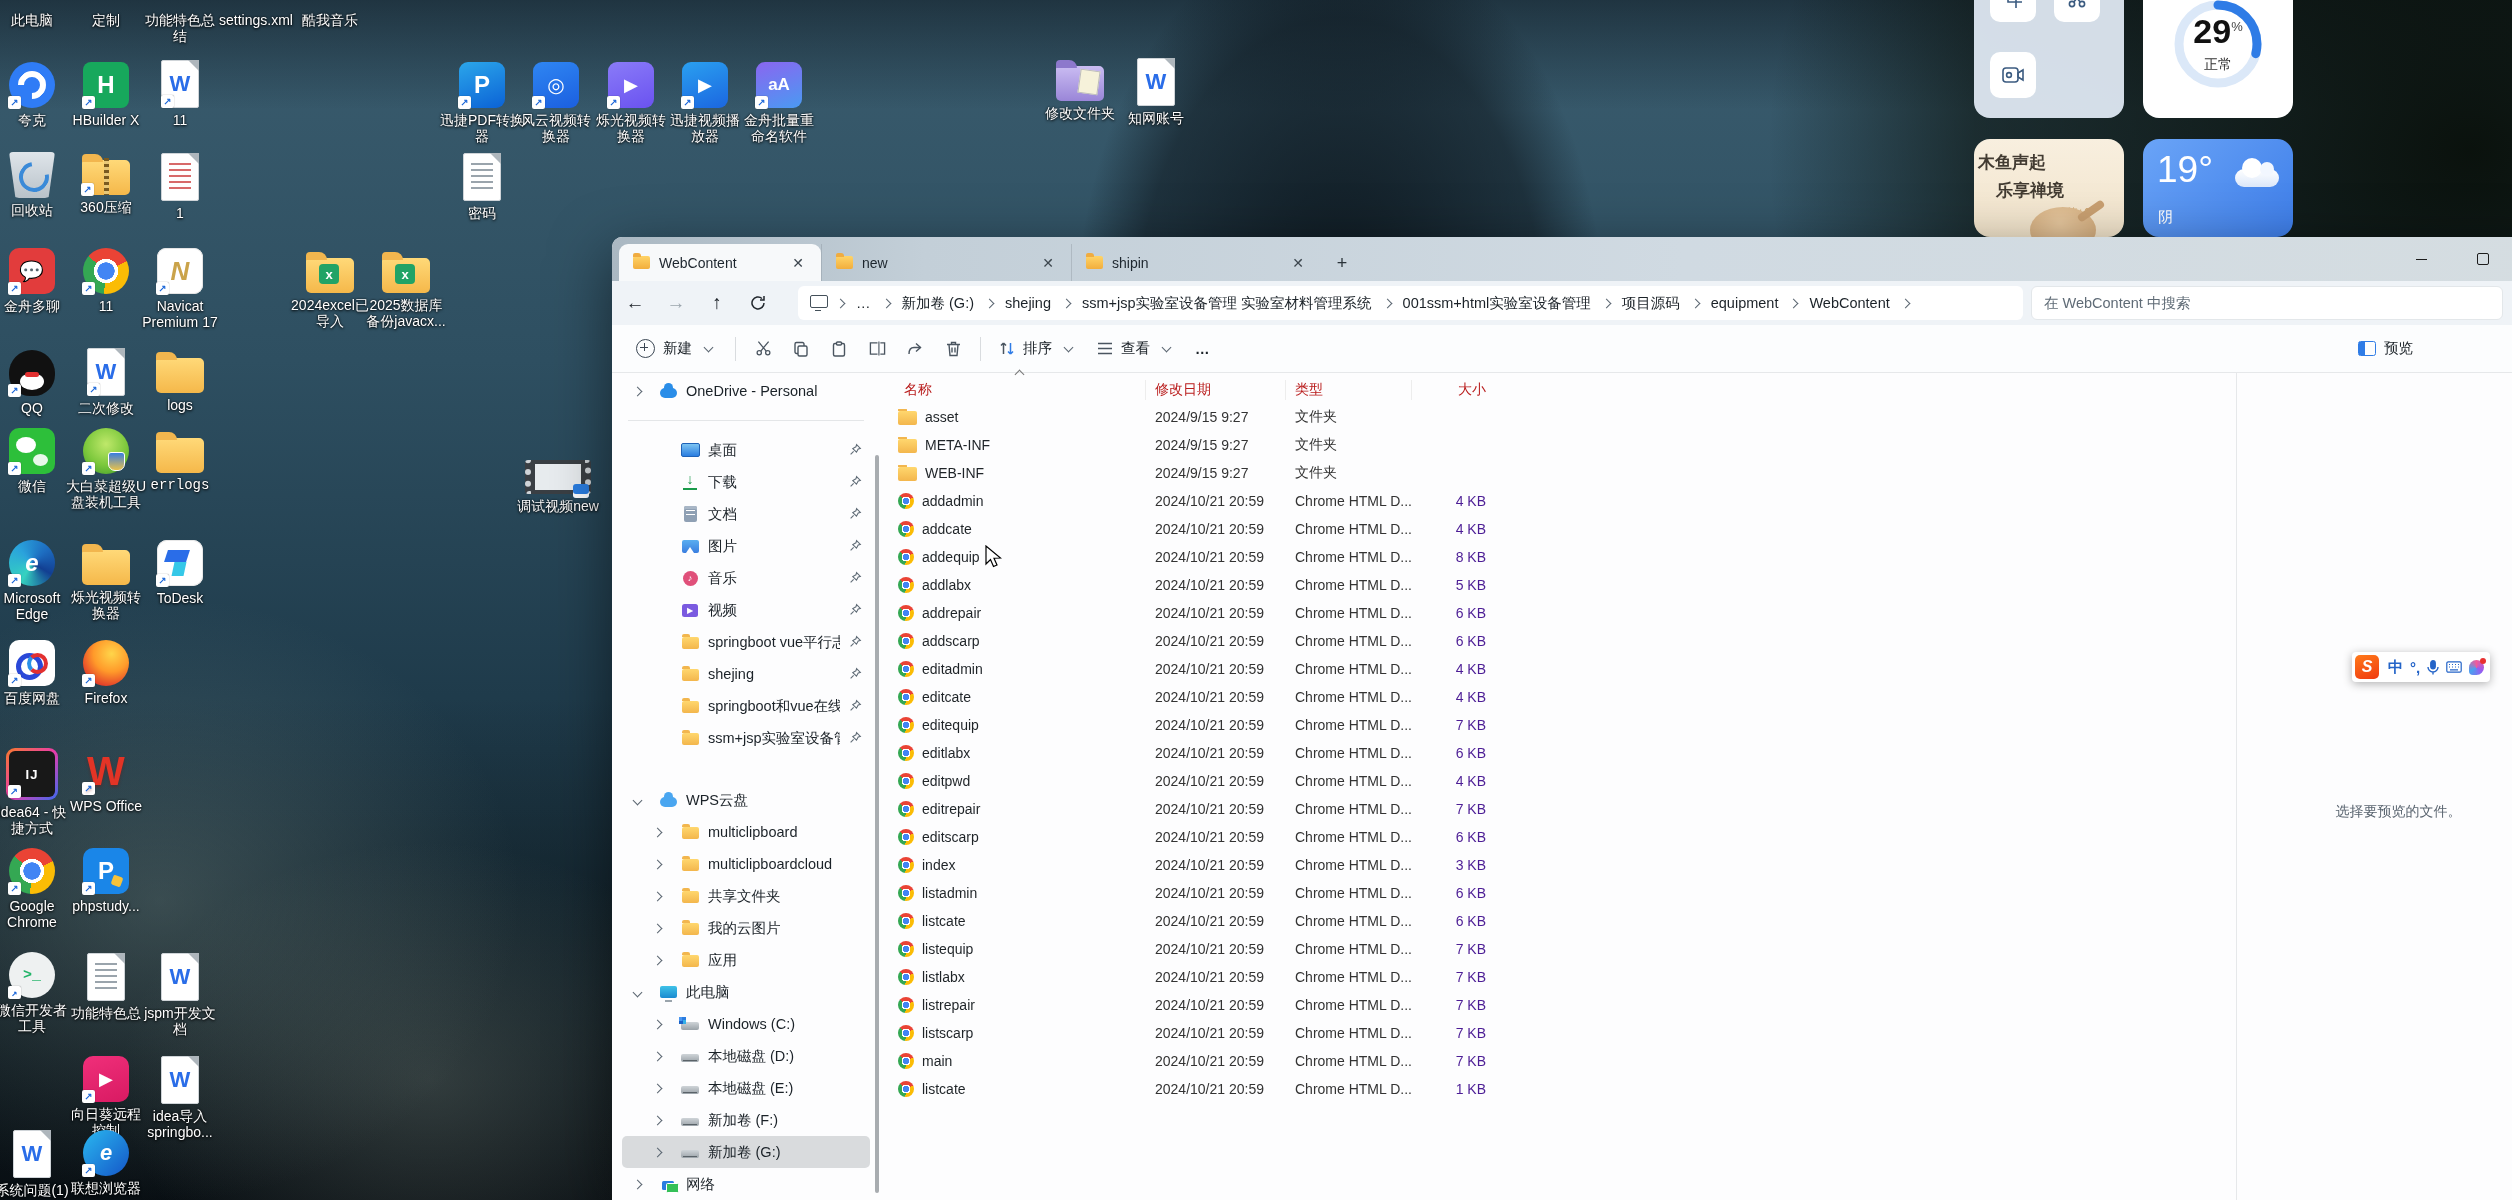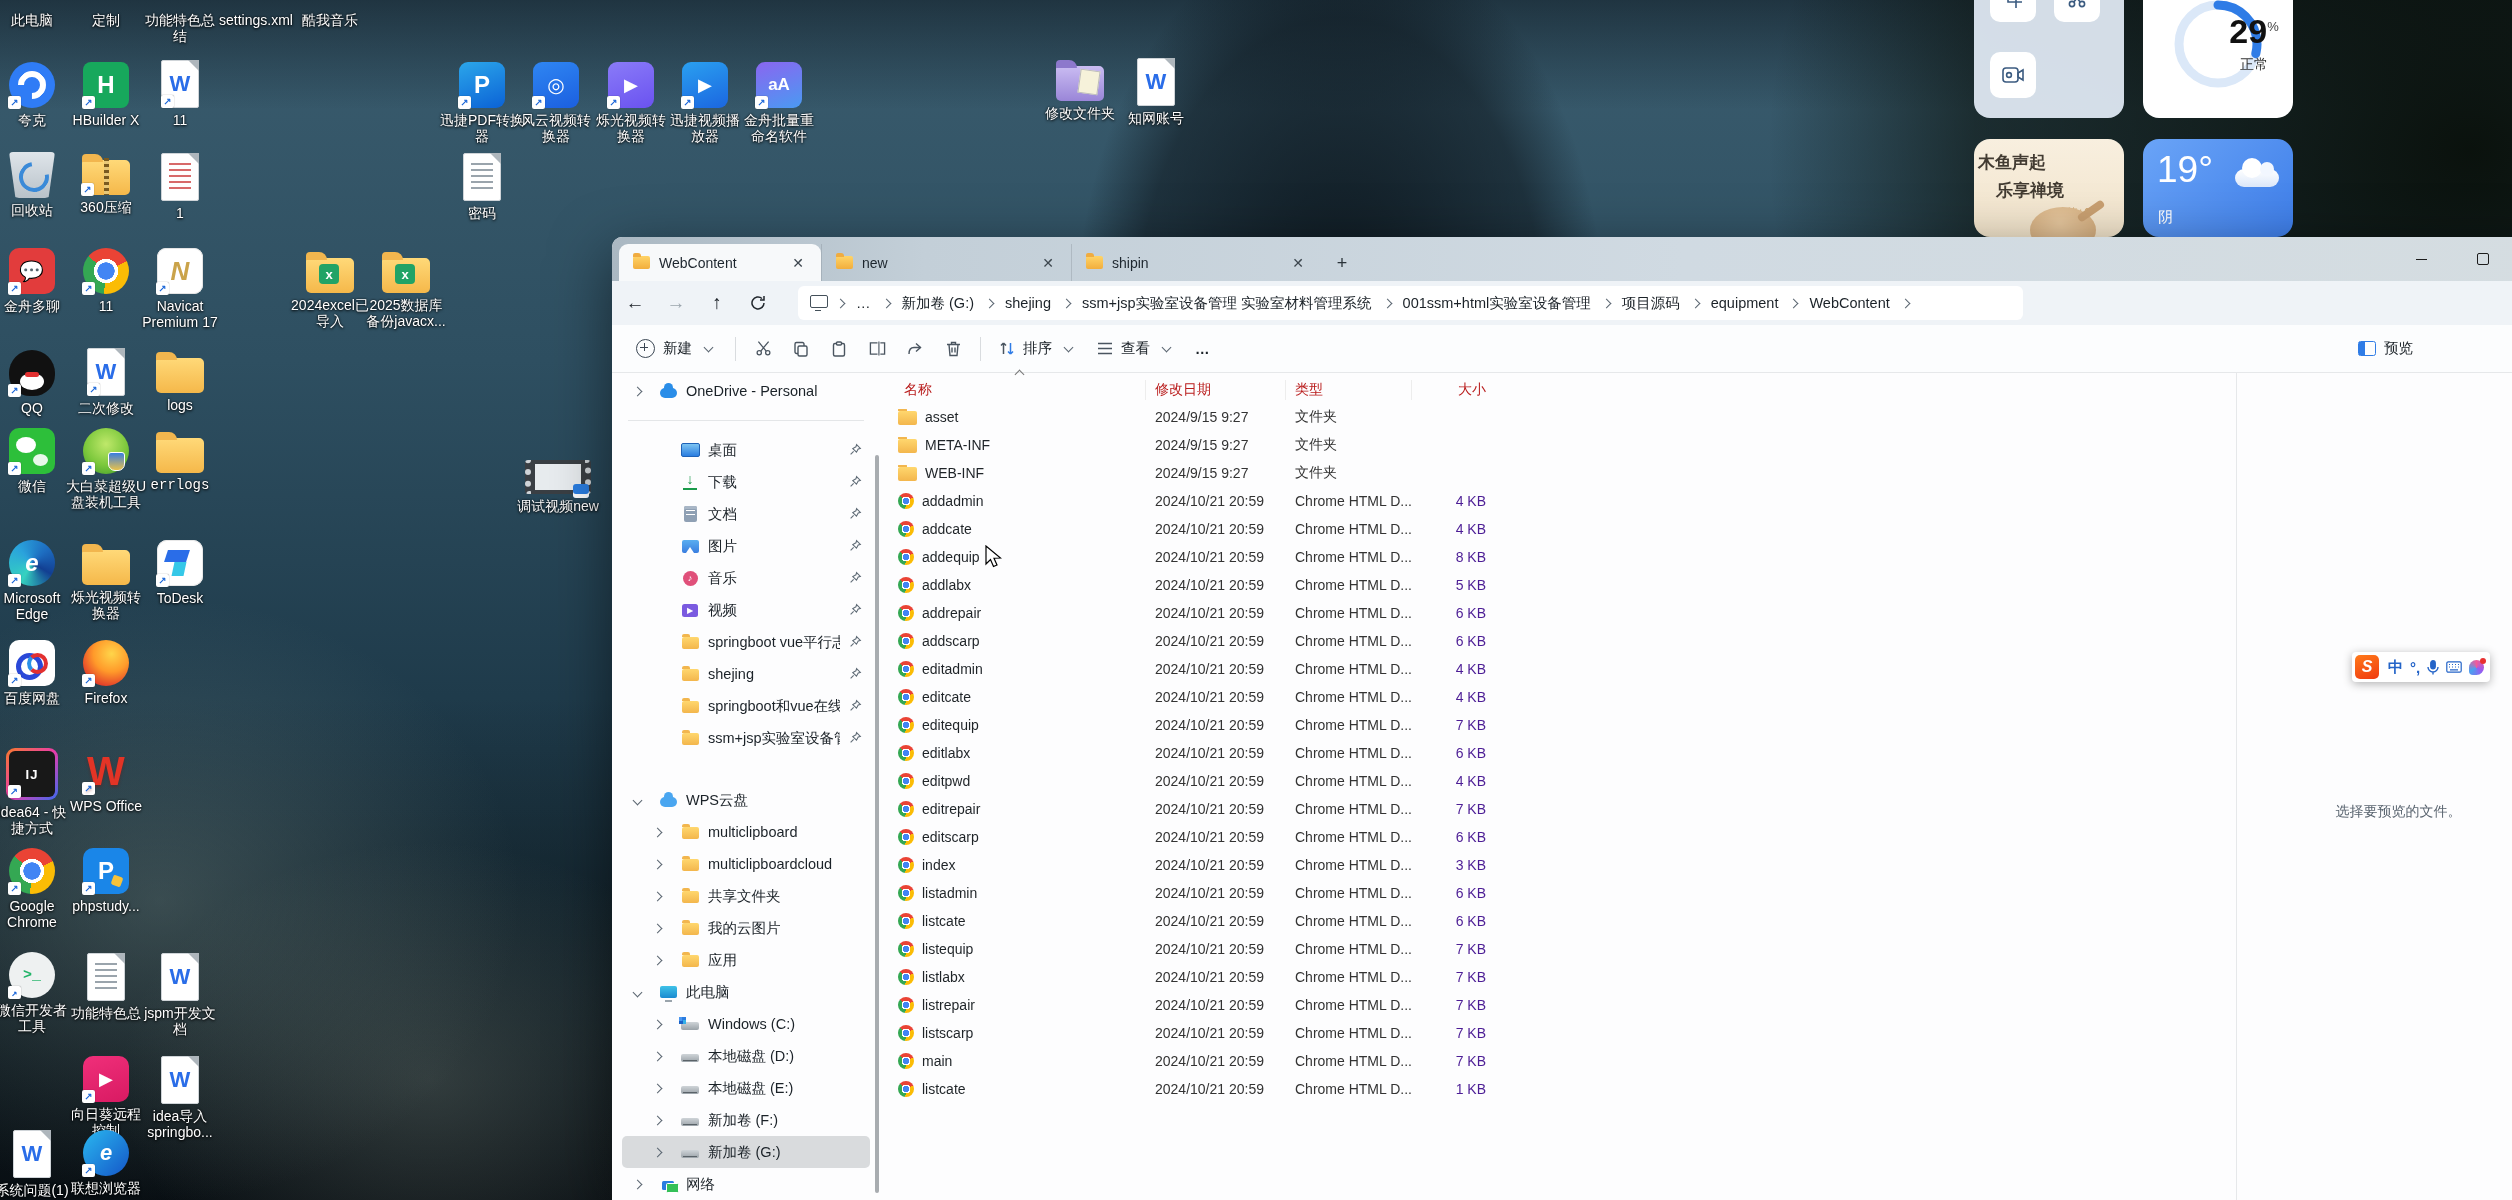--- a/index.html
+++ b/index.html
@@ -85,21 +85,21 @@
       border-left:6px dotted #cfd4d8;border-right:6px dotted #cfd4d8;}
   .k-film::before{content:"";position:absolute;inset:4px;background:#e8ecef;}
   .k-film::after{content:"";position:absolute;right:-4px;bottom:-4px;width:16px;height:14px;background:#2a7de0;border-radius:3px;box-shadow:inset 0 -4px 0 #fff;}
 
   
   .wcard{position:absolute;border-radius:16px;overflow:hidden;}
   .w-tools{left:1974px;top:-34px;width:150px;height:152px;background:rgba(229,238,248,.92);}
   .w-tools .tbtn{position:absolute;width:46px;height:46px;background:#fff;border-radius:10px;display:flex;align-items:center;justify-content:center;color:#3b5b80;}
   .w-gauge{left:2143px;top:-40px;width:150px;height:158px;background:#fff;}
   .gauge-svg{position:absolute;left:31px;top:40px;}
-  .gauge-txt{position:absolute;left:0;width:150px;text-align:center;padding-left:36px;}
+  .gauge-txt{position:absolute;left:0;width:150px;text-align:center;}
   .g-val{top:52px;font-size:34px;font-weight:700;color:#111;}
   .g-val sup{font-size:13px;font-weight:400;color:#444;}
   .g-status{top:96px;font-size:14px;color:#333;}
   .w-muyu{left:1974px;top:139px;width:150px;height:98px;background:linear-gradient(180deg,#f8efdf,#f2e4cb);}
   .w-muyu .t1{position:absolute;left:4px;top:12px;font-size:17px;font-weight:700;color:#423b32;}
   .w-muyu .t2{position:absolute;left:22px;top:40px;font-size:17px;font-weight:700;color:#423b32;}
   .w-muyu .badge{position:absolute;right:34px;top:66px;font-size:11px;color:#c89a5a;}
   .w-muyu .fish{position:absolute;left:56px;bottom:-16px;width:66px;height:46px;background:radial-gradient(circle at 45% 35%,#e6c79e,#d0a878);border-radius:50%;}
   .w-muyu .stick{position:absolute;right:18px;bottom:22px;width:30px;height:8px;background:#c9a071;border-radius:4px;transform:rotate(-35deg);}
   .w-weather{left:2143px;top:139px;width:150px;height:98px;background:linear-gradient(135deg,#6aa4f7,#3e7ee9);color:#fff;}
@@ -577,20 +577,23 @@
           <span class="crumb-item">001ssm+html实验室设备管理</span>
           <span class="chev"></span>
           <span class="crumb-item">项目源码</span>
           <span class="chev"></span>
           <span class="crumb-item">equipment</span>
           <span class="chev"></span>
           <span class="crumb-item">WebContent</span>
           <span class="chev"></span>
         </span>
     </div>
+    <div class="search-field">
+      <input placeholder="在 WebContent 中搜索" style="">
+    </div>
   </div>
 
   <div class="cmdbar">
     <div class="cmd-item">
       <span class="plus-circle"></span>
       <span>新建</span>
       <span class="chev down"></span>
     </div>
     <div class="cmd-sep"></div>
     <div class="cmd-ico">

